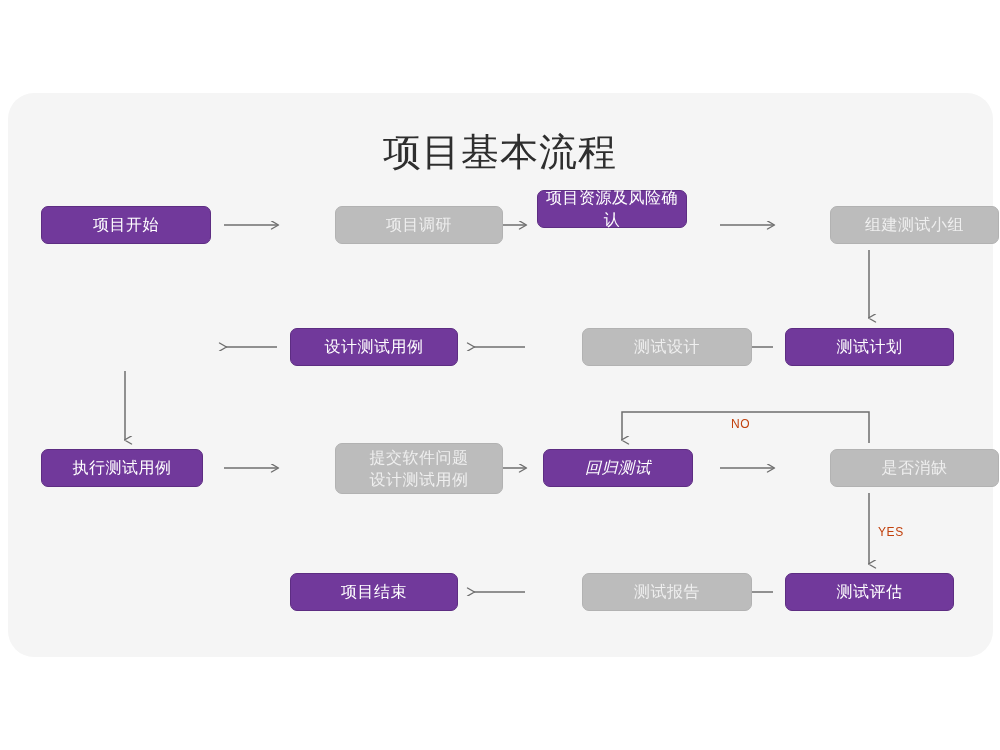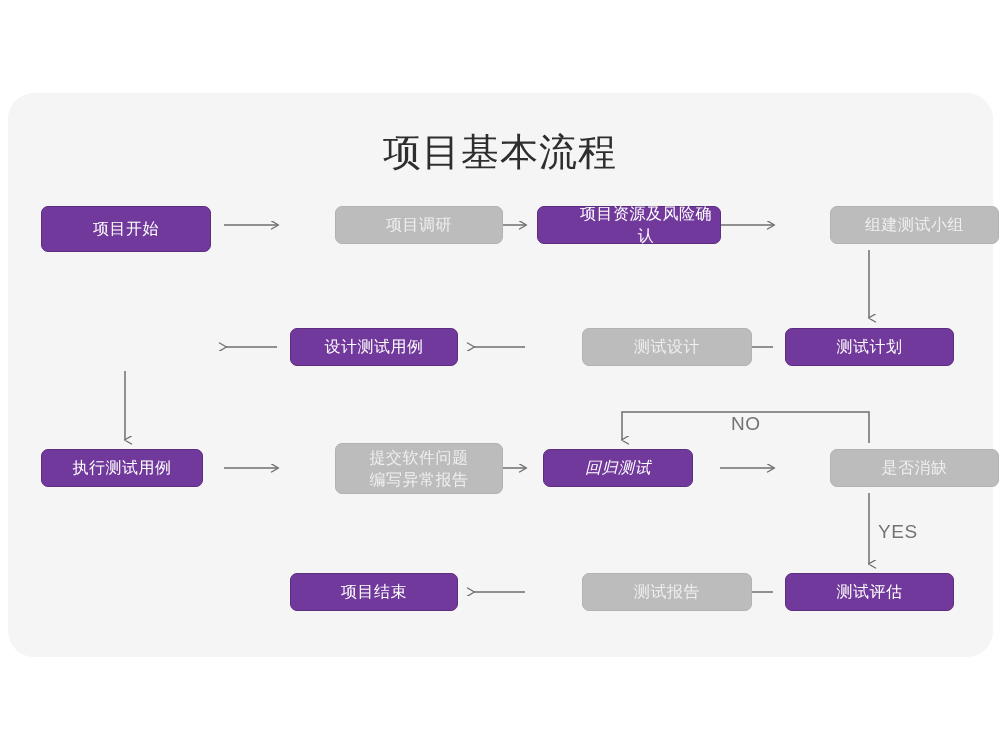--- a/index.html
+++ b/index.html
@@ -79,23 +79,23 @@
   .node.gray {
     background: #bcbcbc;
     border: 1px solid #b2b2b2;
     color: #efefef;
     margin-left: 45px;
   }
 
   
   .edge-label {
     position: absolute;
-    font-size: 19px;
+    font-size: 12px;
     line-height: 20px;
-    color: #737373;
+    color: #c2410c;
     letter-spacing: 0.6px;
     user-select: none;
   }
 </style>
 </head>
 <body>
 
 <div id="stage">
 
   <div class="card"></div>
@@ -138,32 +138,32 @@
       <line x1="869" y1="493" x2="869" y2="564" marker-end="url(#ah-d)"></line>
 
       <line x1="773" y1="592" x2="722" y2="592" marker-end="url(#ah-l)"></line>
       <line x1="525" y1="592" x2="474" y2="592" marker-end="url(#ah-l)"></line>
     </g>
   </svg>
 
   <div class="edge-label" style="left:731px; top:414px;">NO</div>
   <div class="edge-label" style="left:878px; top:522px;">YES</div>
 
-  <div class="node purple" style="left:41px;  top:206px; width:170px; height:46px;">项目开始</div>
+  <div class="node purple" style="left:41px;  top:206px; width:170px; height:38px;">项目开始</div>
   <div class="node gray" style="left:290px; top:206px; width:168px; height:38px;">项目调研</div>
-  <div class="node purple" style="left:537px; top:206px; width:184px; height:38px;padding-left:34px;">项目资源及风险确认</div>
+  <div class="node purple" style="left:537px; top:190px; width:150px; height:38px;">项目资源及风险确认</div>
   <div class="node gray" style="left:785px; top:206px; width:169px; height:38px;">组建测试小组</div>
 
   <div class="node purple" style="left:290px; top:328px; width:168px; height:38px;">设计测试用例</div>
   <div class="node gray" style="left:537px; top:328px; width:170px; height:38px;">测试设计</div>
   <div class="node purple" style="left:785px; top:328px; width:169px; height:38px;">测试计划</div>
 
   <div class="node purple" style="left:41px;  top:449px; width:162px; height:38px;">执行测试用例</div>
   <div class="node gray" style="left:290px; top:443px; width:168px; height:51px;">提交软件问题
-编写异常报告</div>
+设计测试用例</div>
   <div class="node purple" style="left:543px; top:449px; width:150px; height:38px;font-style:italic;">回归测试</div>
   <div class="node gray" style="left:785px; top:449px; width:169px; height:38px;">是否消缺</div>
 
   <div class="node purple" style="left:290px; top:573px; width:168px; height:38px;">项目结束</div>
   <div class="node gray" style="left:537px; top:573px; width:170px; height:38px;">测试报告</div>
   <div class="node purple" style="left:785px; top:573px; width:169px; height:38px;">测试评估</div>
 
 </div>
 
 </body></html>

